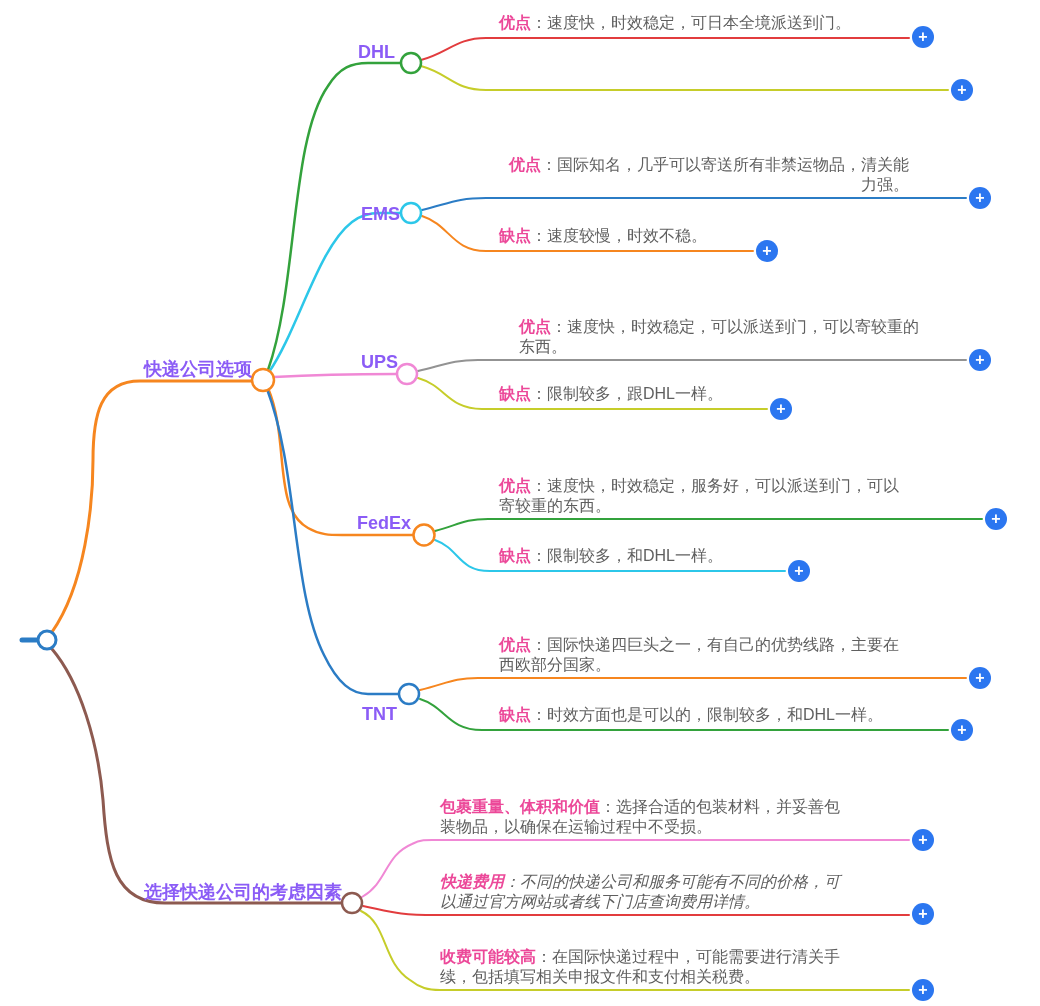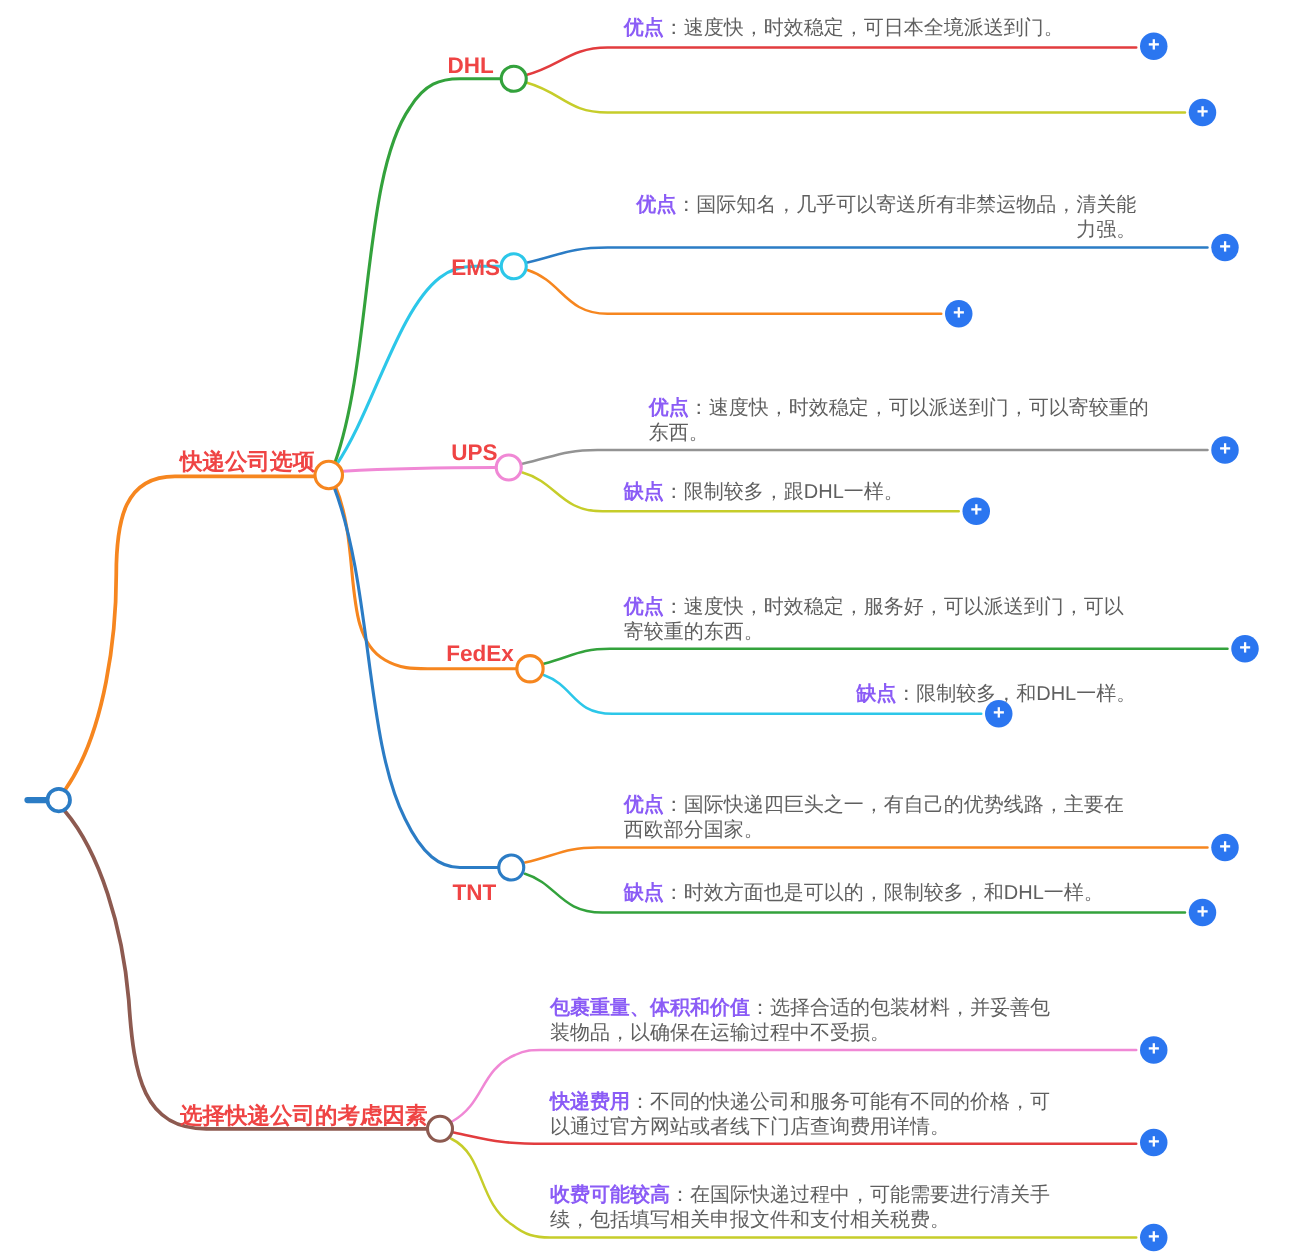--- a/index.html
+++ b/index.html
@@ -2,27 +2,27 @@
 <html><head>
 <meta charset="utf-8">
 <style>
   html,body{margin:0;padding:0;background:#ffffff;}
   #stage{
     position:relative;width:1040px;height:1006px;background:#ffffff;overflow:hidden;
     font-family:"Liberation Sans","DejaVu Sans",sans-serif;
   }
   #wires{position:absolute;left:0;top:0;z-index:1;}
   .node-label{
-    position:absolute;z-index:2;font-weight:bold;font-size:18px;color:#ef4444;
+    position:absolute;z-index:2;font-weight:bold;font-size:18px;color:#8b5cf6;
     white-space:nowrap;line-height:20px;cursor:default;
   }
   .leaf{
     position:absolute;z-index:2;font-size:16px;line-height:20px;color:#5f5f5f;
   }
-  .leaf .term{font-weight:bold;color:#8b5cf6;}
+  .leaf .term{font-weight:bold;color:#ec4899;}
   .w410{width:410px;}
   .plus{
     position:absolute;z-index:3;width:22px;height:22px;border-radius:50%;
     background:#2b76f0;color:#ffffff;display:flex;align-items:center;justify-content:center;
     font-size:16px;font-weight:bold;line-height:22px;cursor:pointer;user-select:none;
   }
 </style>
 </head>
 <body>
 
@@ -79,46 +79,49 @@
   <div class="node-label" style="left:357px;top:513px;">FedEx</div>
   <div class="node-label" style="left:362px;top:704px;">TNT</div>
 
   <div class="leaf w410" style="left:499px;top:13px;">
     <span class="term">优点</span><span>：速度快，时效稳定，可日本全境派送到门。</span>
   </div>
 
   <div class="leaf w410" style="left:499px;top:155px;text-align:right;">
     <span class="term">优点</span><span>：国际知名，几乎可以寄送所有非禁运物品，清关能力强。</span>
   </div>
+  <div class="leaf w410" style="left:499px;top:226px;">
+    <span class="term">缺点</span><span>：速度较慢，时效不稳。</span>
+  </div>
 
   <div class="leaf w410" style="left:499px;top:317px;margin-left:20px;">
     <span class="term">优点</span><span>：速度快，时效稳定，可以派送到门，可以寄较重的东西。</span>
   </div>
   <div class="leaf w410" style="left:499px;top:384px;">
     <span class="term">缺点</span><span>：限制较多，跟DHL一样。</span>
   </div>
 
   <div class="leaf w410" style="left:499px;top:476px;">
     <span class="term">优点</span><span>：速度快，时效稳定，服务好，可以派送到门，可以寄较重的东西。</span>
   </div>
-  <div class="leaf w410" style="left:499px;top:546px;text-align:right;">
+  <div class="leaf w410" style="left:499px;top:546px;">
     <span class="term">缺点</span><span>：限制较多，和DHL一样。</span>
   </div>
 
   <div class="leaf w410" style="left:499px;top:635px;">
     <span class="term">优点</span><span>：国际快递四巨头之一，有自己的优势线路，主要在西欧部分国家。</span>
   </div>
   <div class="leaf w410" style="left:499px;top:705px;">
     <span class="term">缺点</span><span>：时效方面也是可以的，限制较多，和DHL一样。</span>
   </div>
 
   <div class="leaf w410" style="left:440px;top:797px;">
     <span class="term">包裹重量、体积和价值</span><span>：选择合适的包装材料，并妥善包装物品，以确保在运输过程中不受损。</span>
   </div>
-  <div class="leaf w410" style="left:440px;top:872px;">
+  <div class="leaf w410" style="left:440px;top:872px;font-style:italic;">
     <span class="term">快递费用</span><span>：不同的快递公司和服务可能有不同的价格，可以通过官方网站或者线下门店查询费用详情。</span>
   </div>
   <div class="leaf w410" style="left:440px;top:947px;">
     <span class="term">收费可能较高</span><span>：在国际快递过程中，可能需要进行清关手续，包括填写相关申报文件和支付相关税费。</span>
   </div>
 
   <div class="plus" style="left:912px;top:26px;">+</div>
   <div class="plus" style="left:951px;top:79px;">+</div>
   <div class="plus" style="left:969px;top:187px;">+</div>
   <div class="plus" style="left:756px;top:240px;">+</div>

